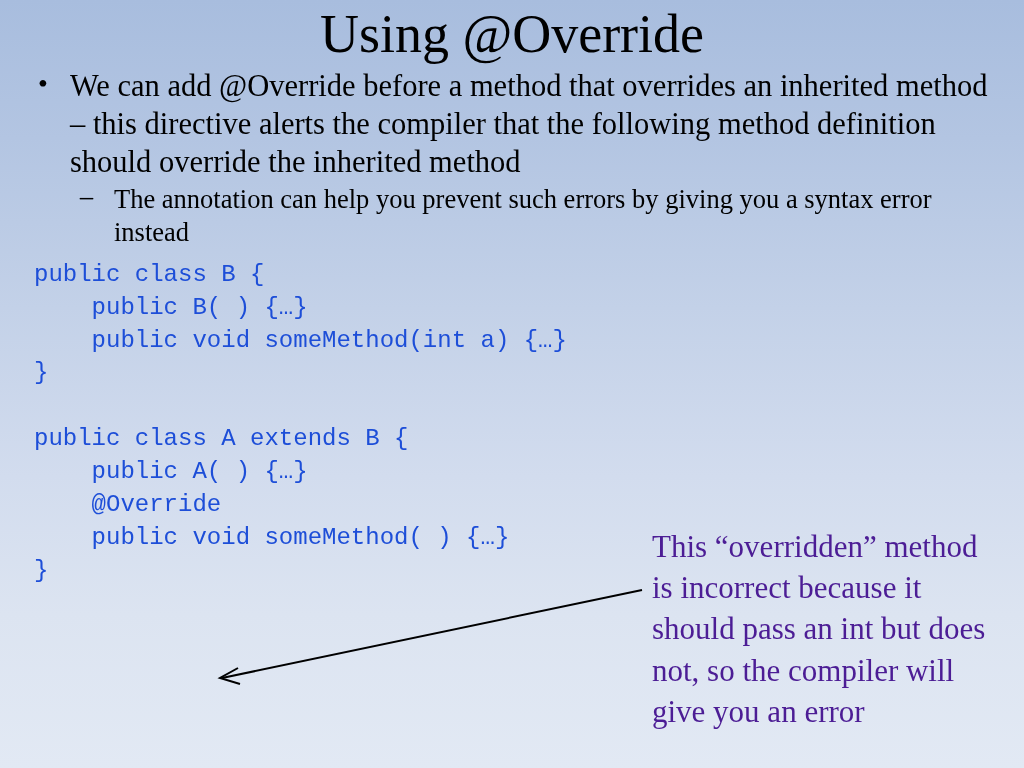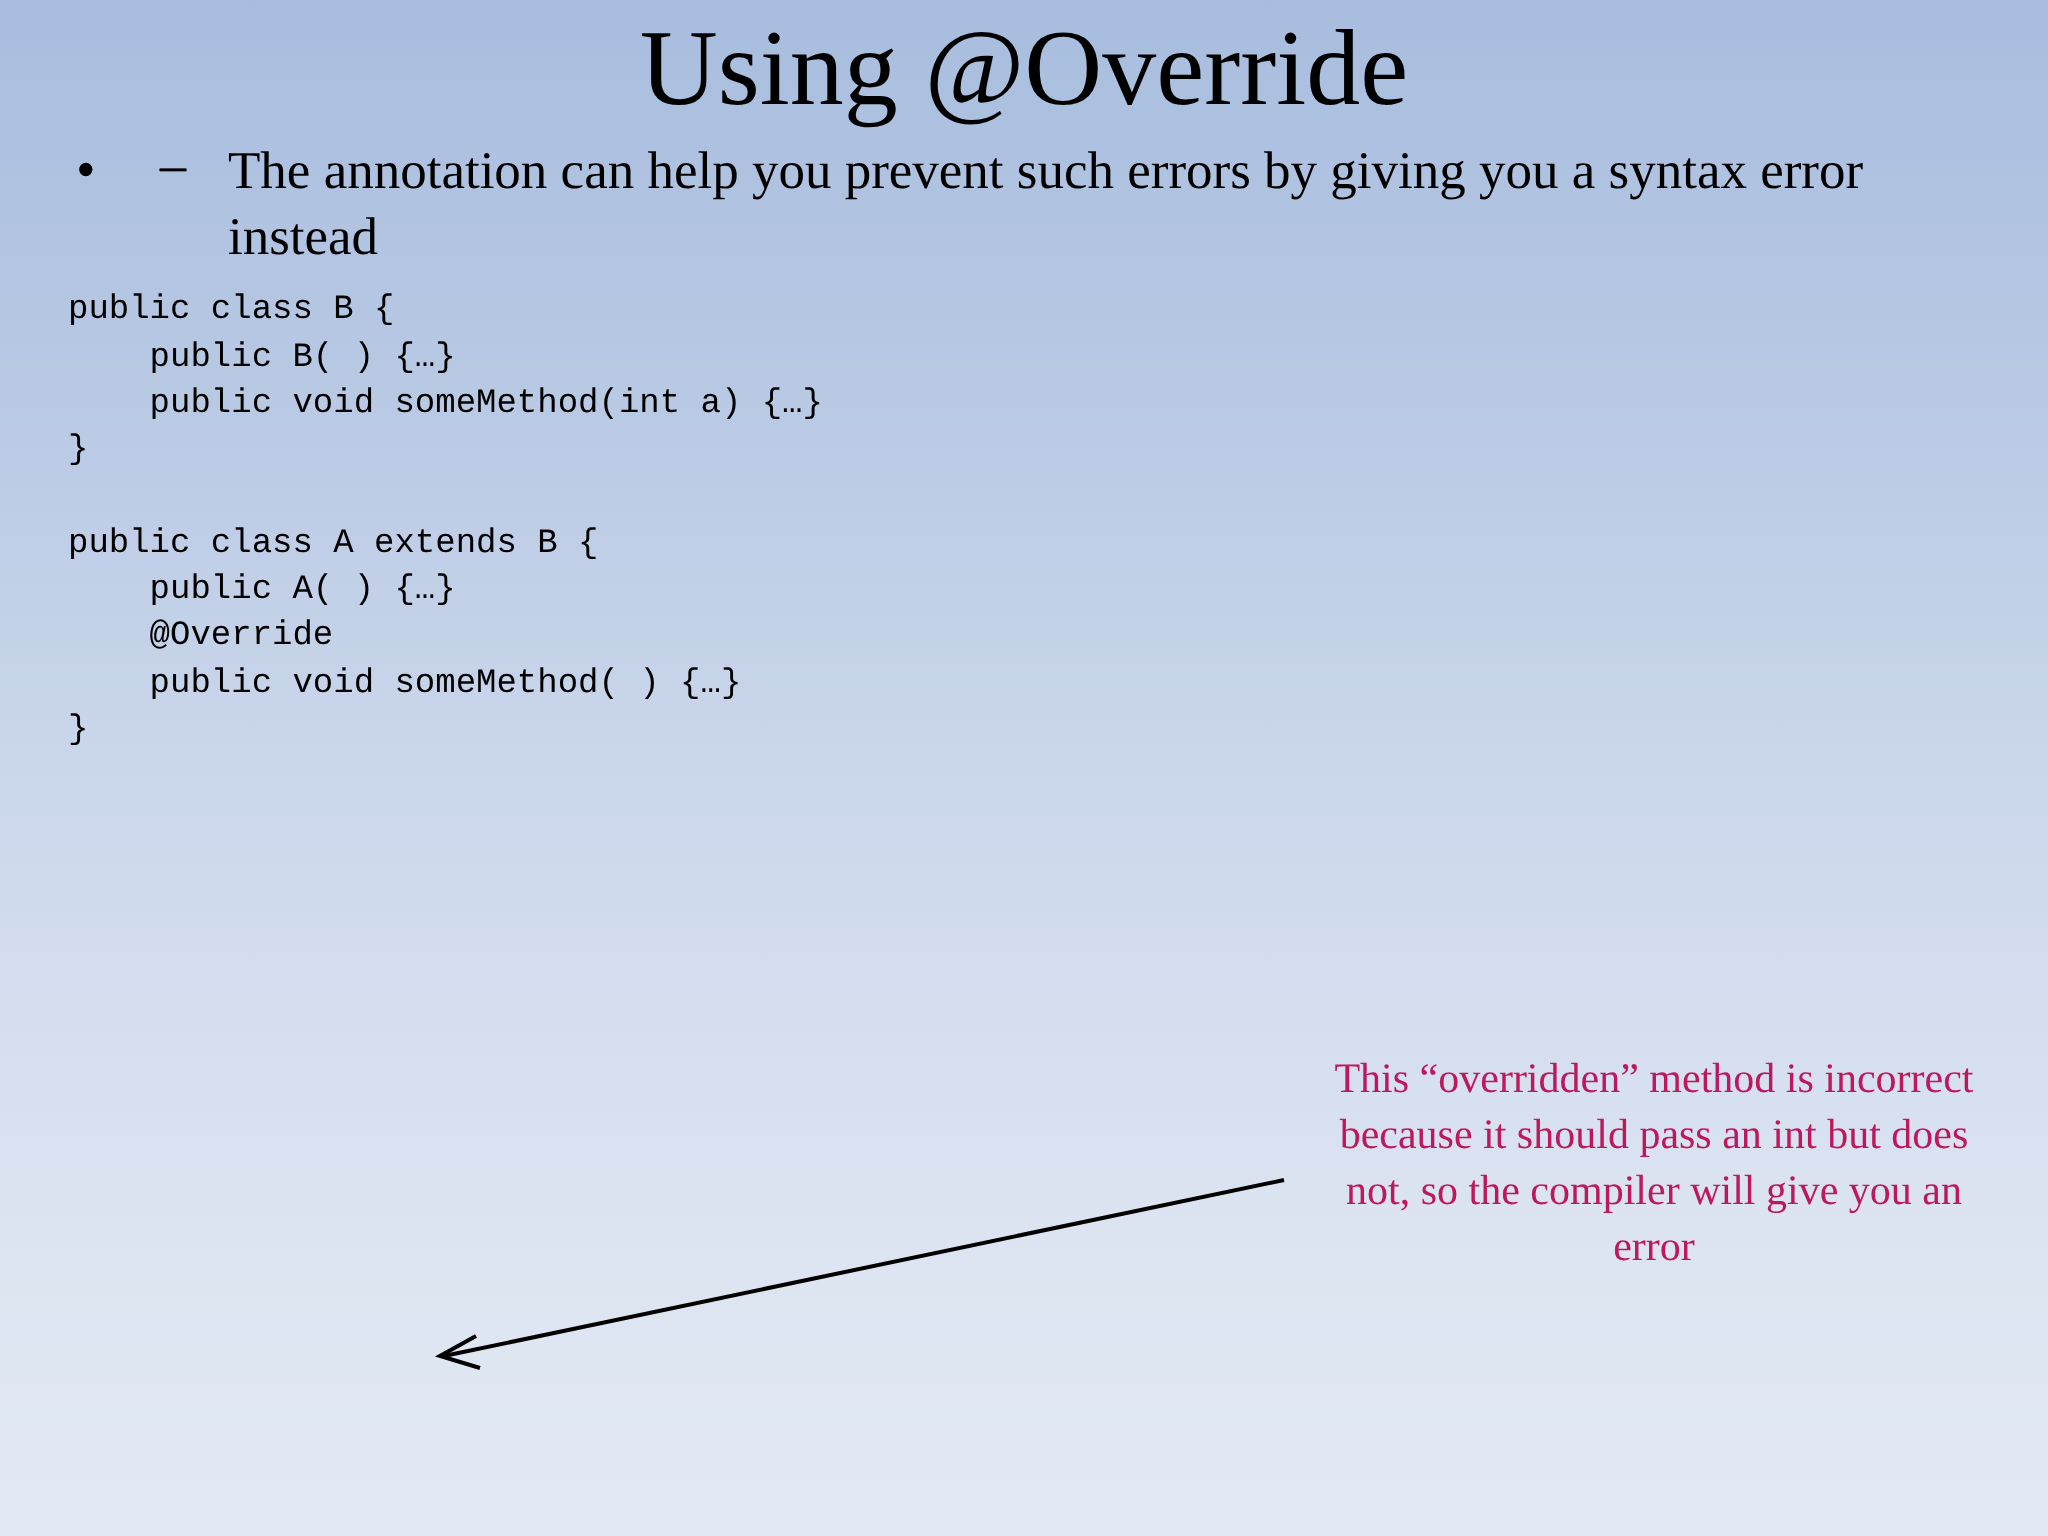--- a/index.html
+++ b/index.html
@@ -64,36 +64,35 @@
     margin-bottom: 1px;
   }
   ul.lvl2 > li .dash {
     position: absolute;
     left: 10px;
     top: -2px;
     font-size: 26px;
   }
   .code {
     font-family: "Liberation Mono", monospace;
-    font-size: 17px;
+    font-size: 24px;
     line-height: 1.37;
-    color: #000000;
+    color: #1d4ed8;
     white-space: pre;
     margin: 10px 0 0 10px;
   }
   .callout {
     position: absolute;
     left: 652px;
     top: 526px;
     width: 350px;
-    font-size: 21px;
+    font-size: 31px;
     line-height: 1.33;
-    color: #be185d;
+    color: #4c1d95;
     font-family: "Liberation Serif", serif;
-    text-align: center;
   }
   .arrow-layer {
     position: absolute;
     left: 0;
     top: 0;
     width: 1024px;
     height: 768px;
     pointer-events: none;
   }
 </style>
@@ -101,20 +100,21 @@
 <body>
 
 <div class="slide">
 
   <div class="title">Using @Override</div>
 
   <div class="body">
     <ul class="lvl1">
       <li>
         <span class="bullet">•</span>
+        <span>We can add @Override before a method that overrides an inherited method – this directive alerts the compiler that the following method definition should override the inherited method</span>
         <ul class="lvl2">
           <li>
             <span class="dash">–</span>
           </li>
           <li>
             <span class="dash">–</span>
             <span>The annotation can help you prevent such errors by giving you a syntax error instead</span>
           </li>
         </ul>
       </li>

